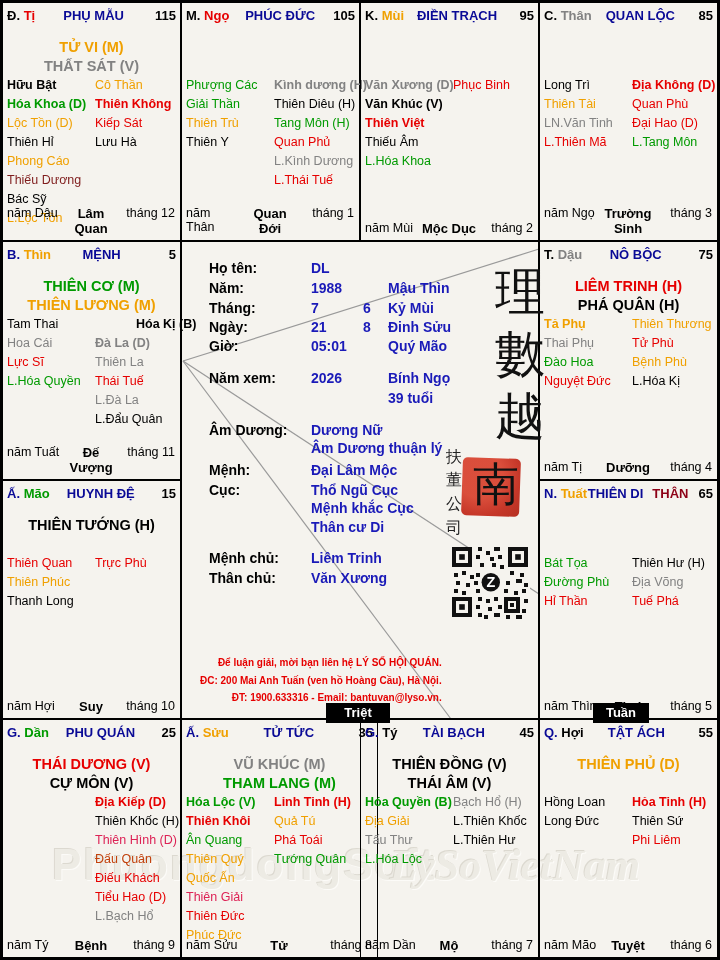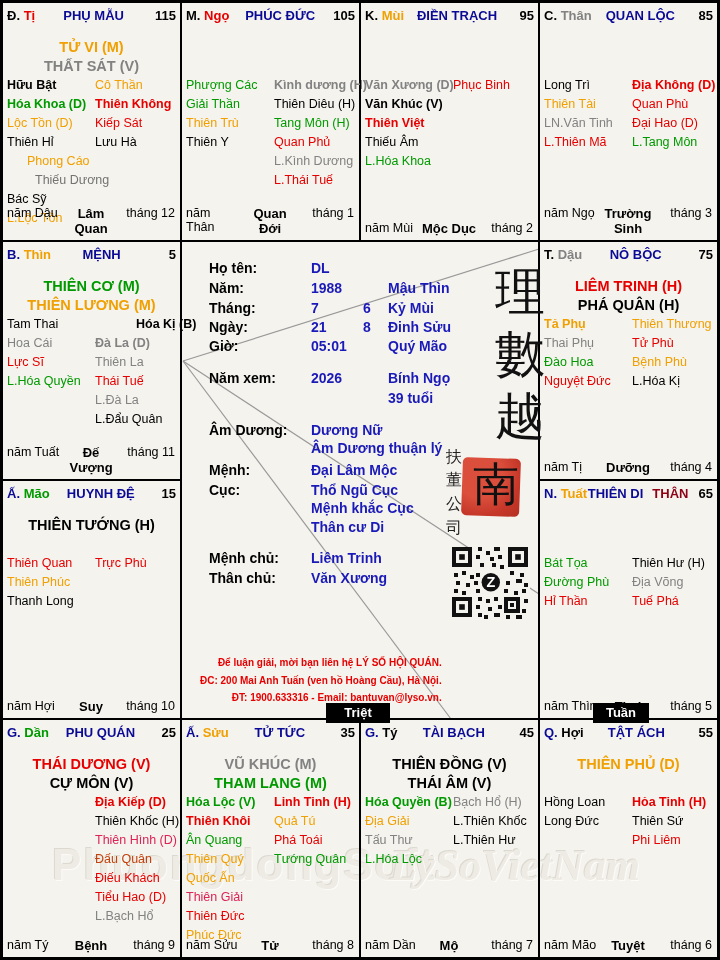--- a/index.html
+++ b/index.html
@@ -70,22 +70,22 @@
         </div>
         <div class="mains">
           <div class="st" style="color: rgb(240, 160, 0); font-weight: bold;">TỬ VI (M)</div>
           <div class="st" style="color: rgb(130, 130, 130); font-weight: bold;">THẤT SÁT (V)</div>
         </div>
         <div class="colL">
           <div class="st" style="color: rgb(0, 0, 0); font-weight: bold;">Hữu Bật</div>
           <div class="st" style="color: rgb(0, 154, 0); font-weight: bold;">Hóa Khoa (D)</div>
           <div class="st" style="color: rgb(240, 160, 0);">Lộc Tồn (D)</div>
           <div class="st" style="color: rgb(0, 0, 0);">Thiên Hỉ</div>
-          <div class="st" style="color: rgb(240, 160, 0); margin-left: 20px;">Phong Cáo</div>
-          <div class="st" style="color: #737373; margin-left: 28px;">Thiếu Dương</div>
+          <div class="st" style="color: rgb(240, 160, 0);">Phong Cáo</div>
+          <div class="st" style="color: #7f1d1d;">Thiếu Dương</div>
           <div class="st" style="color: rgb(0, 0, 0);">Bác Sỹ</div>
           <div class="st" style="color: rgb(240, 160, 0);">L.Lộc Tồn</div>
         </div>
         <div class="colR">
           <div class="st" style="color: rgb(240, 160, 0);">Cô Thần</div>
           <div class="st" style="color: rgb(230, 0, 0); font-weight: bold;">Thiên Không</div>
           <div class="st" style="color: rgb(230, 0, 0);">Kiếp Sát</div>
           <div class="st" style="color: rgb(0, 0, 0);">Lưu Hà</div>
         </div>
         <div class="pfoot">
@@ -287,21 +287,21 @@
           <div class="st" style="color: rgb(230, 0, 0);">Điếu Khách</div>
           <div class="st" style="color: rgb(230, 0, 0);">Tiểu Hao (D)</div>
           <div class="st" style="color: rgb(130, 130, 130);">L.Bạch Hổ</div>
         </div>
         <div class="pfoot">
           <div class="fy">năm Tý</div>
           <div class="fs">Bệnh</div>
           <div class="fm">tháng 9</div>
         </div>
       </div>
-      <div class="palace" style="left: 179px; top: 717px; width: 179px; height: 239px;">
+      <div class="palace" style="left: 179px; top: 717px; width: 197px; height: 239px;">
         <div class="phead">
           <div class="canchi"><span style="color: rgb(10, 10, 150);">Ấ. </span><span style="color: rgb(240, 160, 0);">Sửu</span></div>
           <div class="pname"><span style="color: rgb(10, 10, 150);">TỬ TỨC</span></div>
           <div class="pnum">35</div>
         </div>
         <div class="mains">
           <div class="st" style="color: rgb(130, 130, 130); font-weight: bold;">VŨ KHÚC (M)</div>
           <div class="st" style="color: rgb(0, 154, 0); font-weight: bold;">THAM LANG (M)</div>
         </div>
         <div class="colL">

